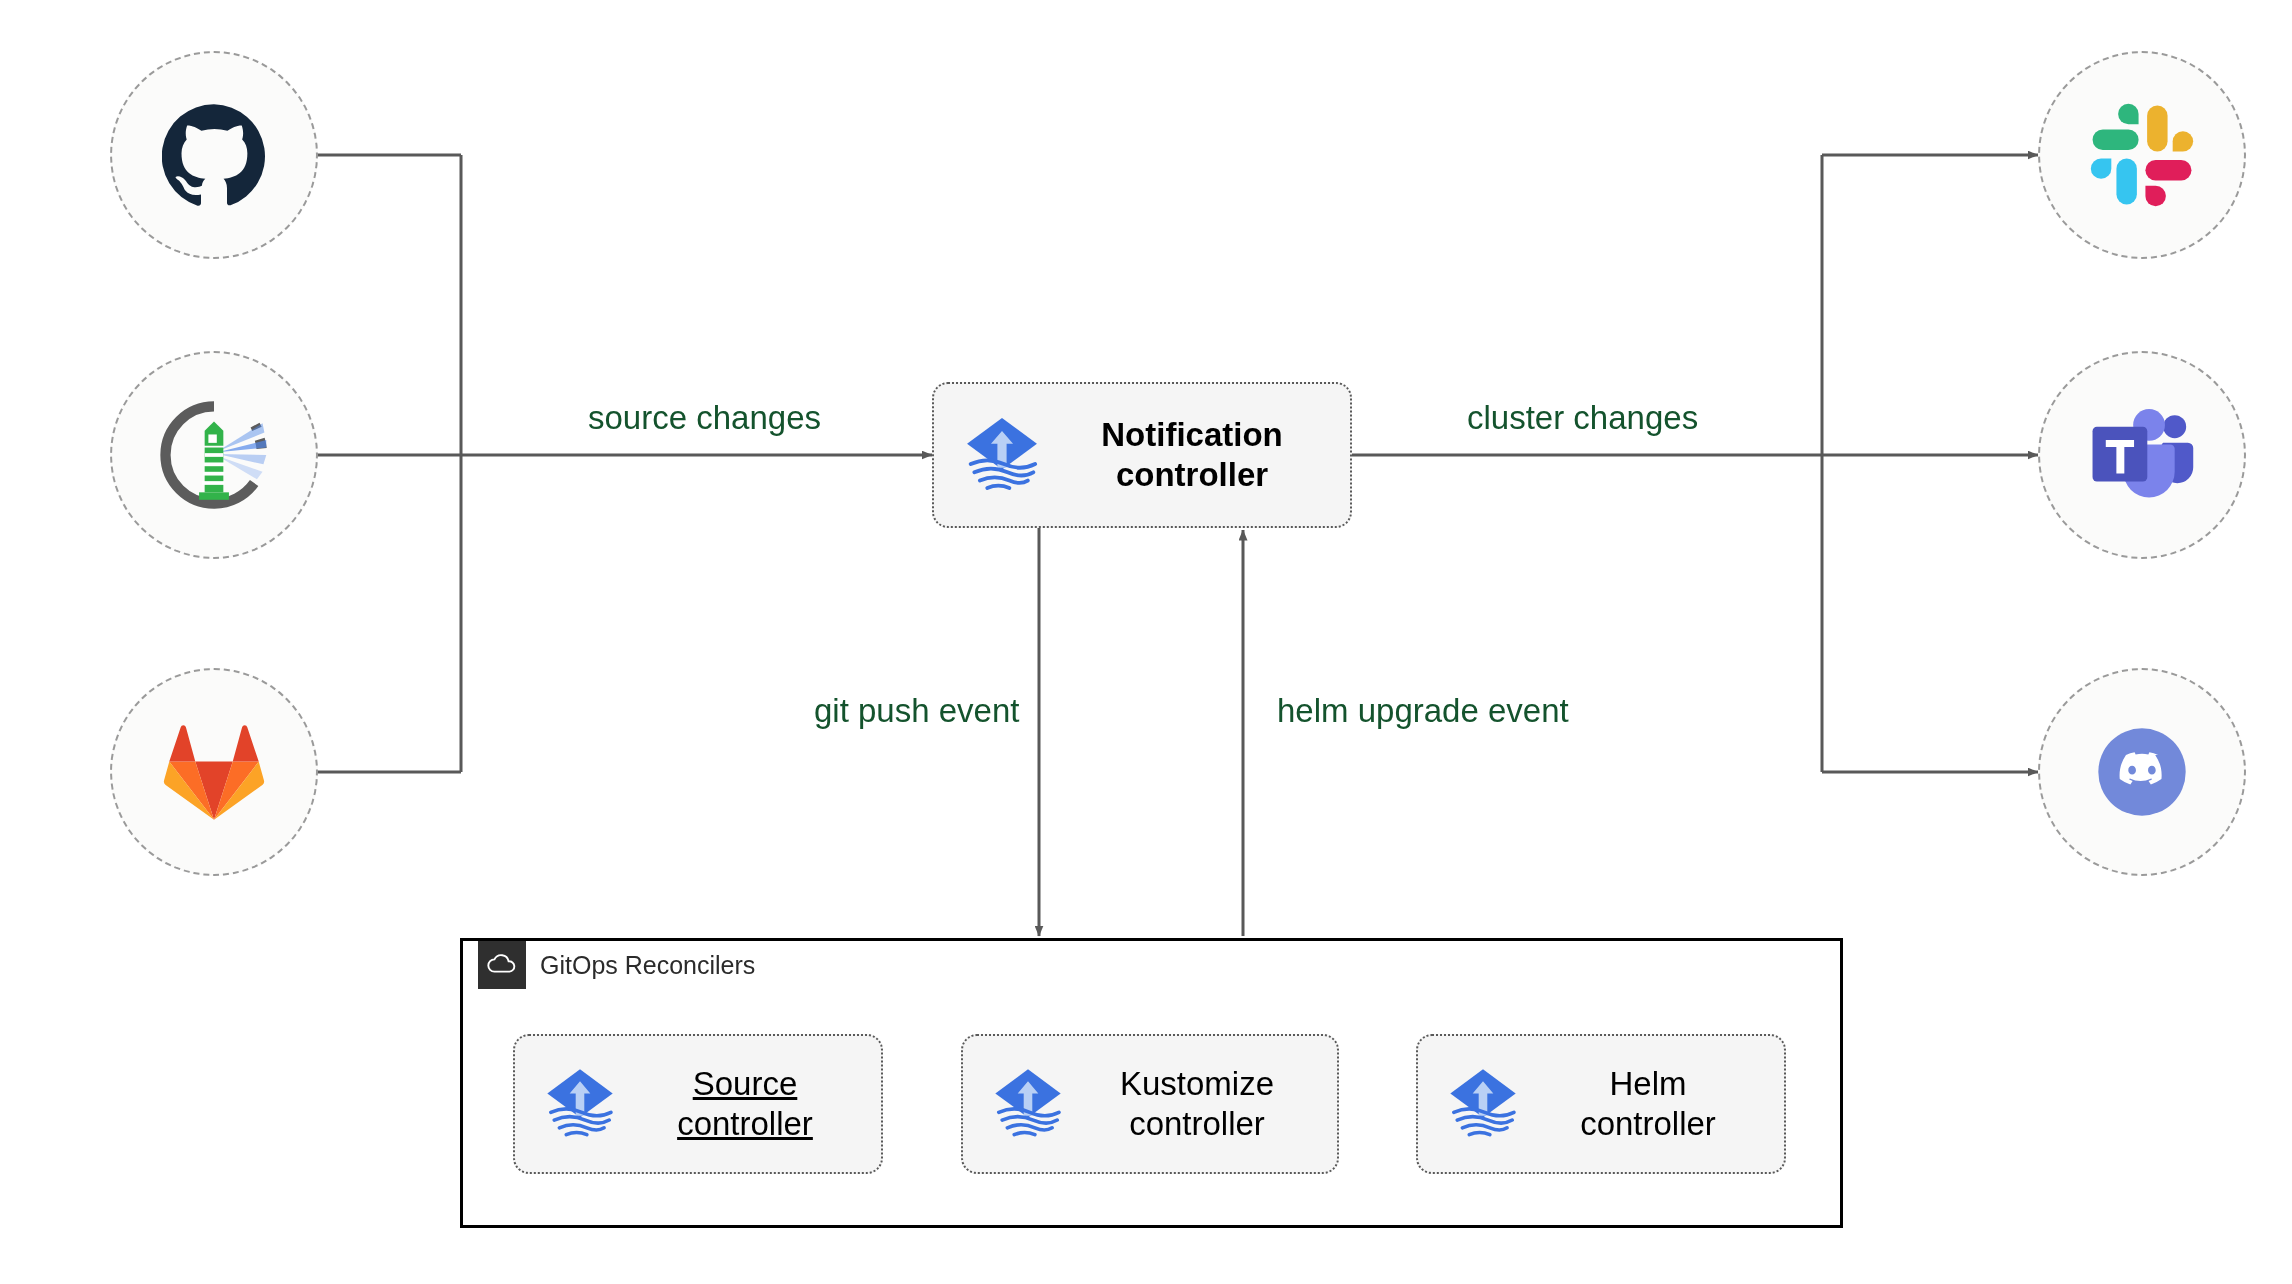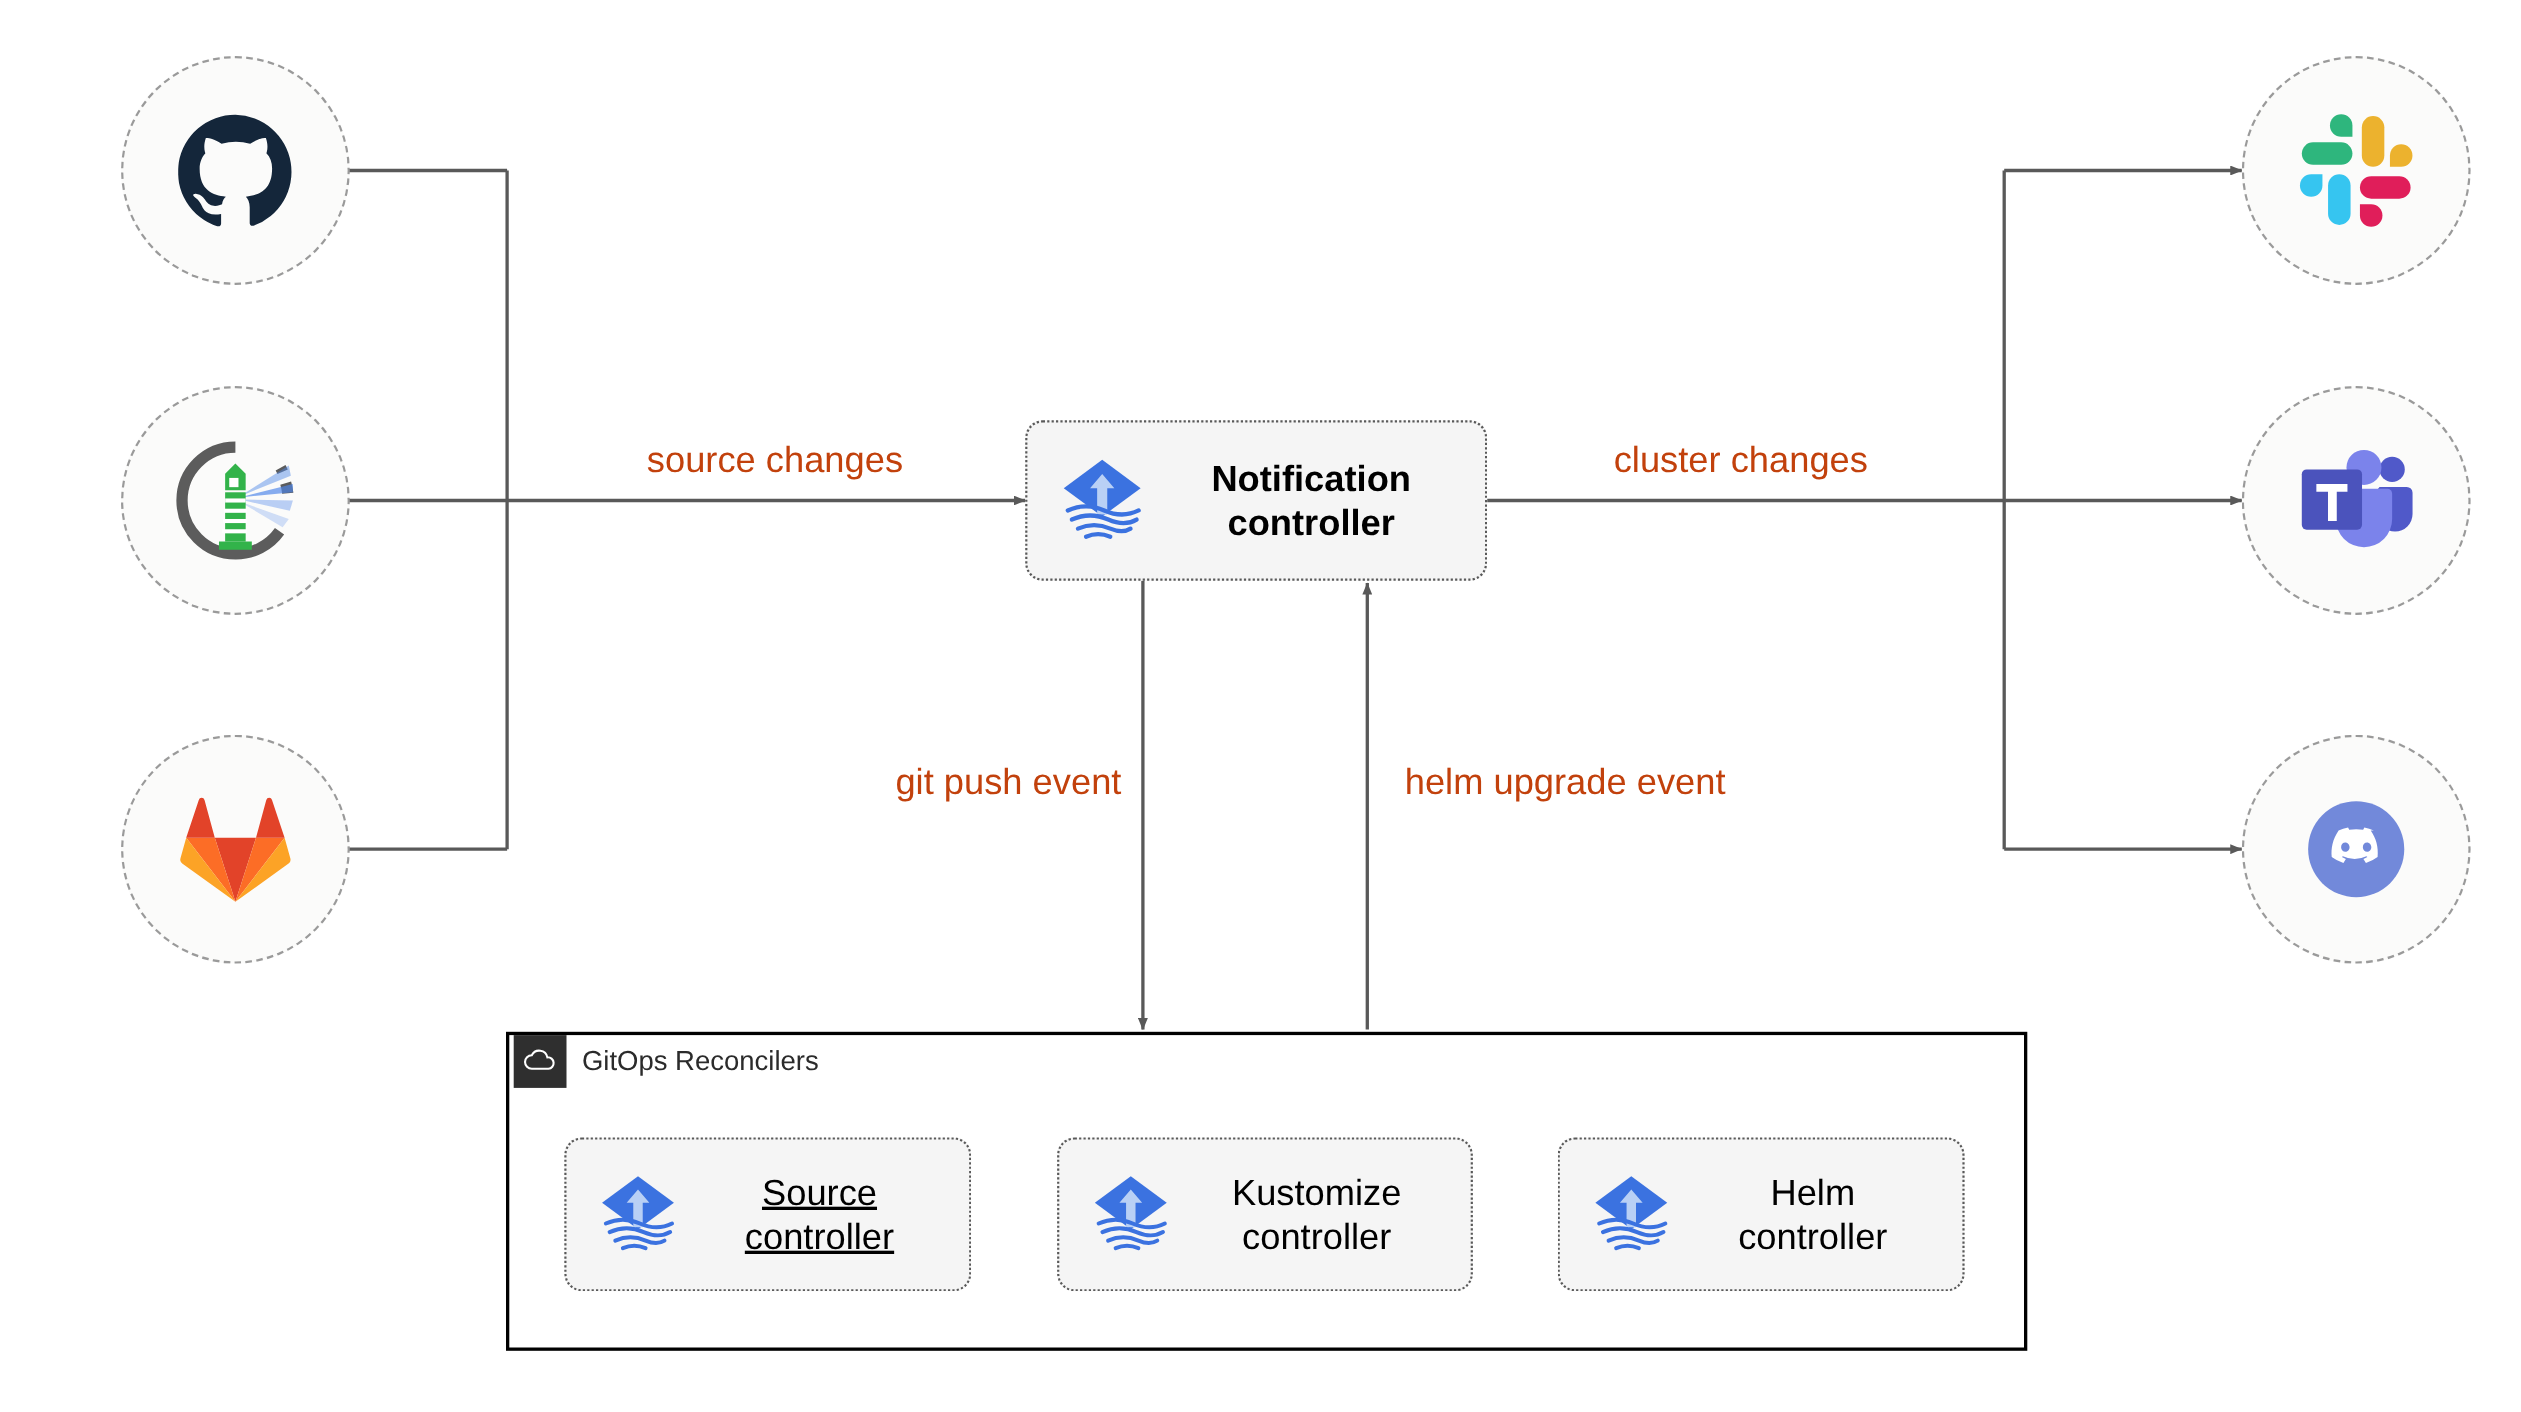--- a/index.html
+++ b/index.html
@@ -47,40 +47,40 @@
 
   
   #reconcilers {
     position: absolute;
     left: 460px; top: 938px;
     width: 1383px; height: 290px;
     background: #ffffff;
     border: 3px solid #000000;
   }
   #recon-header {
-    position: absolute; left: 4px; top: 0;
+    position: absolute; left: 15px; top: 0;
     display: flex; align-items: center;
   }
   #recon-badge {
     width: 48px; height: 48px;
     background: #2f2f2f;
     display: flex; align-items: center; justify-content: center;
   }
   #recon-title {
     margin-left: 14px;
     font-size: 25px;
     color: #2b2b2b;
     white-space: nowrap;
   }
 
   
   .elabel {
     position: absolute;
     font-size: 33px;
-    color: #c2410c;
+    color: #14532d;
     white-space: nowrap;
     background: #ffffff;
     padding: 0 10px;
   }
 </style>
 </head>
 <body>
 
 <div id="stage">
 

